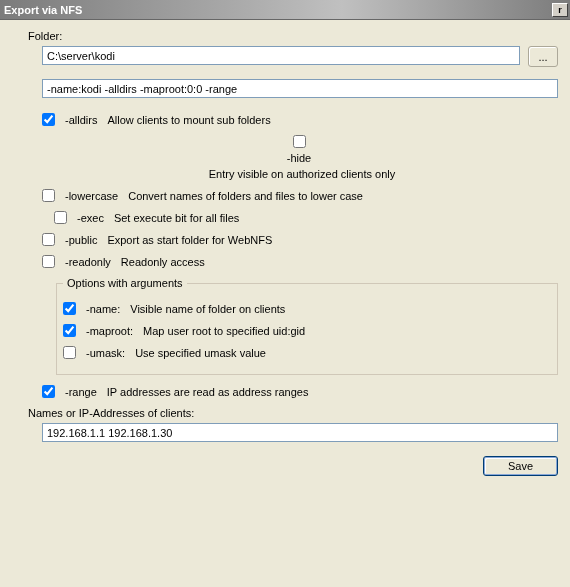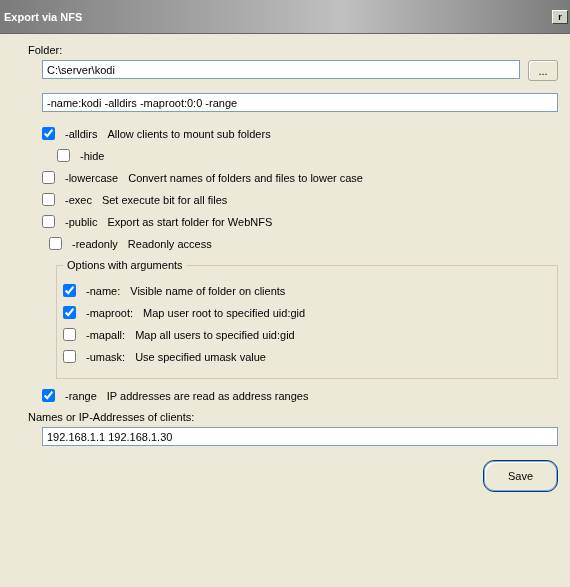--- a/index.html
+++ b/index.html
@@ -9,21 +9,21 @@
     font-family: Tahoma, Arial, sans-serif;
     font-size: 11px;
     background: #ece9d8;
     width: 570px;
     height: 587px;
     overflow: hidden;
   }
   .titlebar {
     background: linear-gradient(to right, #7b7b7b, #a8a8a8 40%, #c0c0c0 60%, #7b7b7b);
     color: #fff;
-    height: 34px;
+    height: 20px;
     display: flex;
     align-items: center;
     justify-content: space-between;
     padding: 0 2px 0 4px;
     font-weight: bold;
     font-size: 11px;
     border-bottom: 1px solid #666;
   }
   .titlebar .close-btn {
     width: 16px;
@@ -111,24 +111,24 @@
     font-size: 12px;
   }
   .button-row {
     display: flex;
     justify-content: flex-end;
     gap: 8px;
     margin-top: 14px;
   }
   .btn {
     min-width: 75px;
-    height: 32px;
+    height: 20px;
     background: #ece9d8;
     border: 1px solid #aca899;
-    border-radius: 11px;
+    border-radius: 3px;
     font-family: Tahoma, Arial, sans-serif;
     font-size: 11px;
     cursor: pointer;
     box-shadow: inset 1px 1px 0 #fff;
   }
   .btn.default {
     border: 1px solid #003c74;
     box-shadow: 0 0 0 1px #88a7d6 inset, inset 2px 2px 0 #fff;
   }
 </style>
@@ -150,40 +150,41 @@
 
   <div class="options-block">
     <input type="text" class="options-input" value="-name:kodi -alldirs -maproot:0:0 -range" style="">
 
     <div id="flags-container">
         <div class="chk-row" style="margin-left: 0px;">
           <input type="checkbox" checked="" style="">
           <span class="flag">-alldirs</span>
           <span>Allow clients to mount sub folders</span>
         </div>
-        <div class="chk-row" style="margin-left: 15px;">
+        <div class="chk-row" style="margin-left: 4px; flex-direction: column;">
           <input type="checkbox" style="">
           <span class="flag">-hide</span>
+          <span>Entry visible on authorized clients only</span>
         </div>
         <div class="chk-row" style="margin-left: 0px;">
           <input type="checkbox" style="">
           <span class="flag">-lowercase</span>
           <span>Convert names of folders and files to lower case</span>
         </div>
-        <div class="chk-row" style="margin-left: 0px;">
+        <div class="chk-row" style="margin-left: 12px;">
           <input type="checkbox" style="">
           <span class="flag">-exec</span>
           <span>Set execute bit for all files</span>
         </div>
         <div class="chk-row" style="margin-left: 0px;">
           <input type="checkbox" style="">
           <span class="flag">-public</span>
           <span>Export as start folder for WebNFS</span>
         </div>
-        <div class="chk-row" style="margin-left: 7px;">
+        <div class="chk-row" style="margin-left: 0px;">
           <input type="checkbox" style="">
           <span class="flag">-readonly</span>
           <span>Readonly access</span>
         </div>
       </div>
 
     <fieldset>
       <legend>Options with arguments</legend>
       <div id="args-container">
           <div class="chk-row" style="margin-left: 0px;">
@@ -191,25 +192,20 @@
             <span class="flag">-name:</span>
             <span>Visible name of folder on clients</span>
           </div>
           <div class="chk-row" style="margin-left: 0px;">
             <input type="checkbox" checked="" style="">
             <span class="flag">-maproot:</span>
             <span>Map user root to specified uid:gid</span>
           </div>
           <div class="chk-row" style="margin-left: 0px;">
             <input type="checkbox" style="">
-            <span class="flag">-mapall:</span>
-            <span>Map all users to specified uid:gid</span>
-          </div>
-          <div class="chk-row" style="margin-left: 0px;">
-            <input type="checkbox" style="">
             <span class="flag">-umask:</span>
             <span>Use specified umask value</span>
           </div>
         </div>
     </fieldset>
 
     <div class="chk-row" style="margin-left:0">
       <input type="checkbox" id="range-chk" checked="" style="">
       <span class="flag">-range</span>
       <span>IP addresses are read as address ranges</span>

